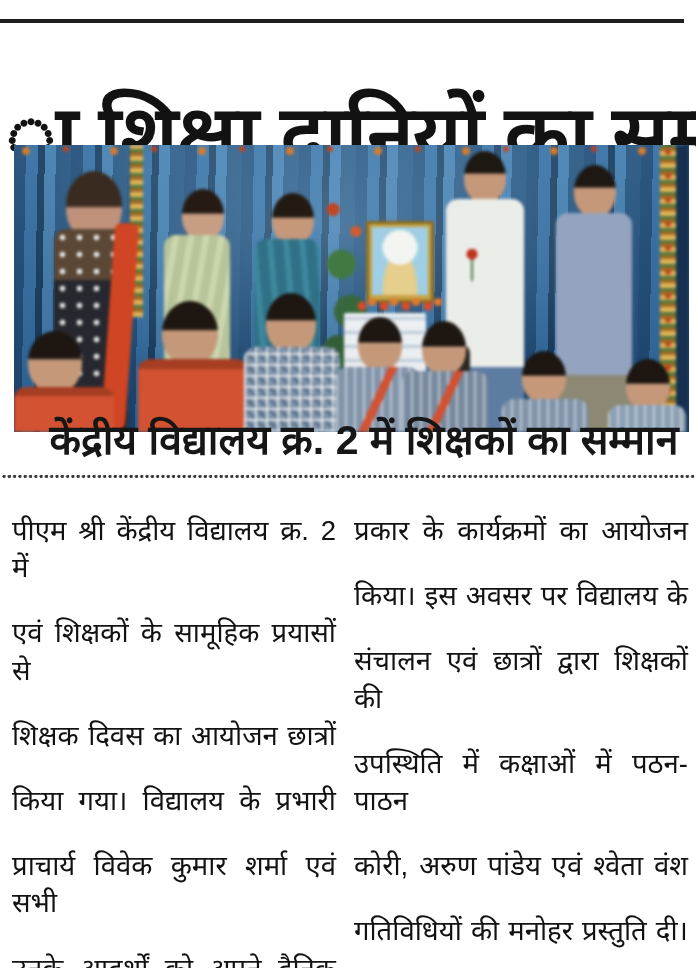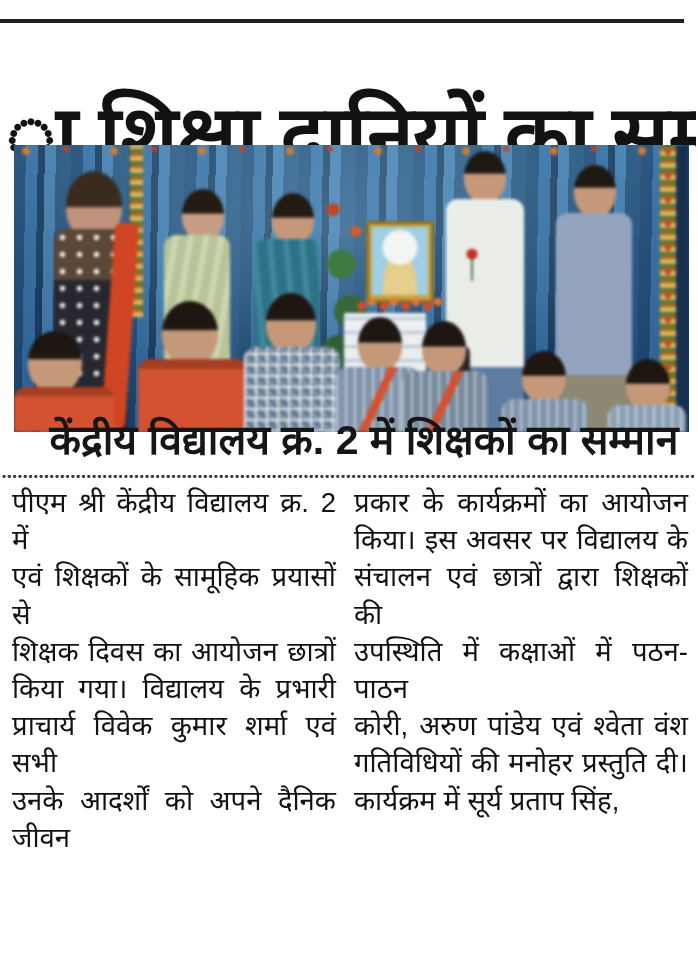--- a/index.html
+++ b/index.html
@@ -30,21 +30,21 @@
   .dotline{position:absolute;left:2px;right:2px;bottom:2px;height:5px;
     background-image:radial-gradient(circle at 2px 2.4px,#3a3a3a 1.4px,rgba(0,0,0,0) 1.9px);
     background-size:5.3px 5px;background-repeat:repeat-x;}
   .subwrap{position:absolute;left:0;top:432px;width:698px;height:49px;}
   .subheadline{position:absolute;left:0;bottom:3px;width:100%;text-align:center;
     font-size:41px;line-height:46px;font-weight:bold;color:#161616;white-space:nowrap;}
   
   .article{position:absolute;left:12px;top:484px;width:676px;display:flex;gap:18px;}
   .col1{width:324px;} .col2{width:334px;}
   .line{font-size:27.5px;line-height:37.2px;color:#121212;
-        text-align:justify;text-align-last:justify;}
+        text-align:justify;text-align-last:justify;margin-top:28px;}
   .col2 .line:last-child{text-align-last:left;}
 </style>
 </head>
 <body>
 
 <div class="clip">
 
   <div class="top-rule"></div>
 
   <h1 class="headline">ा शिक्षा दानियों का सम्मान</h1>

